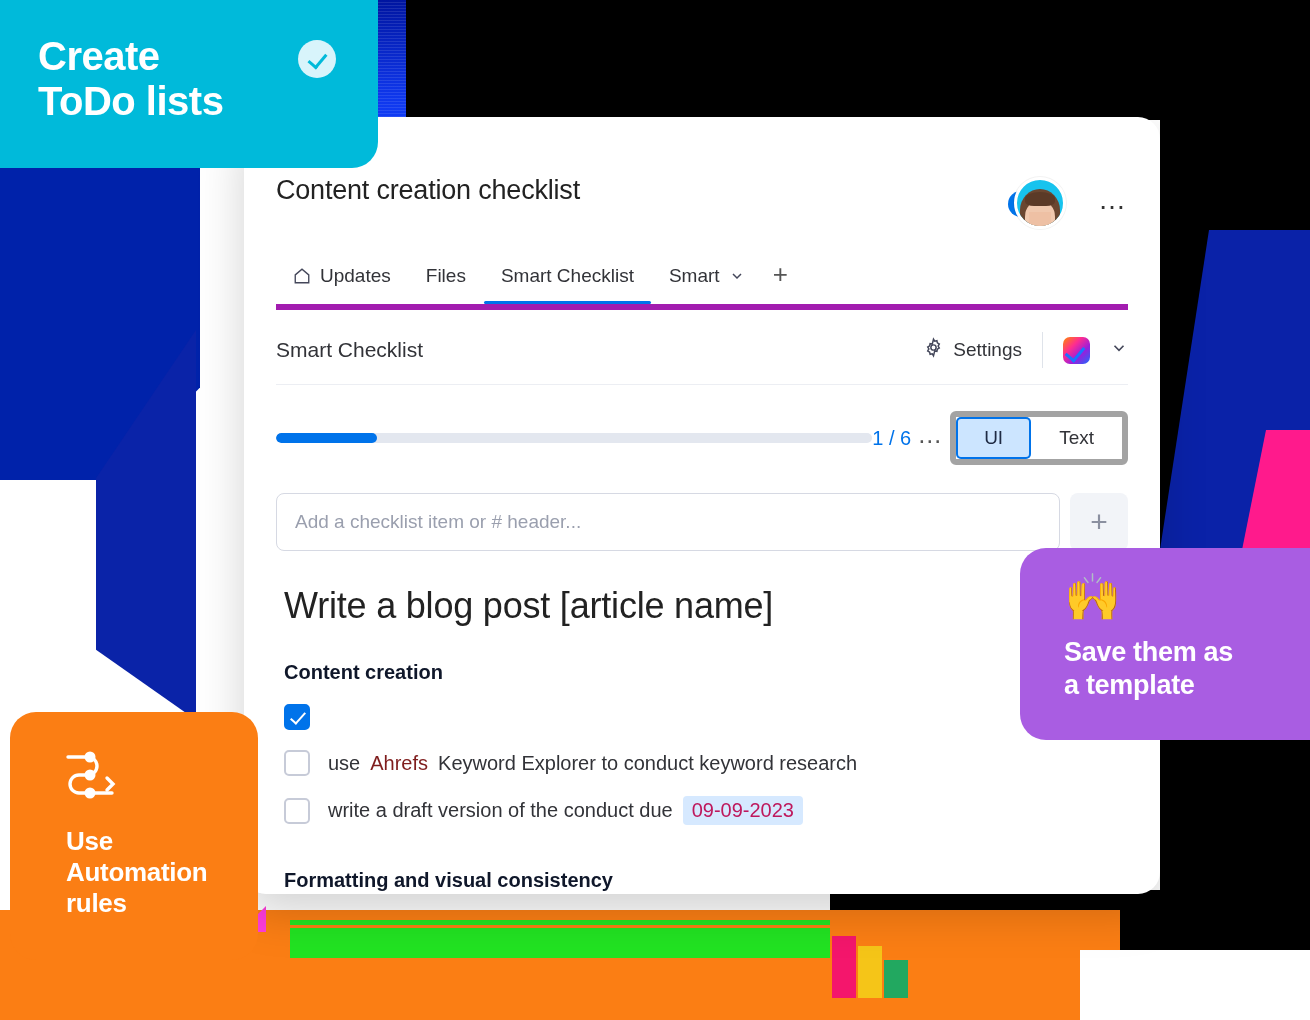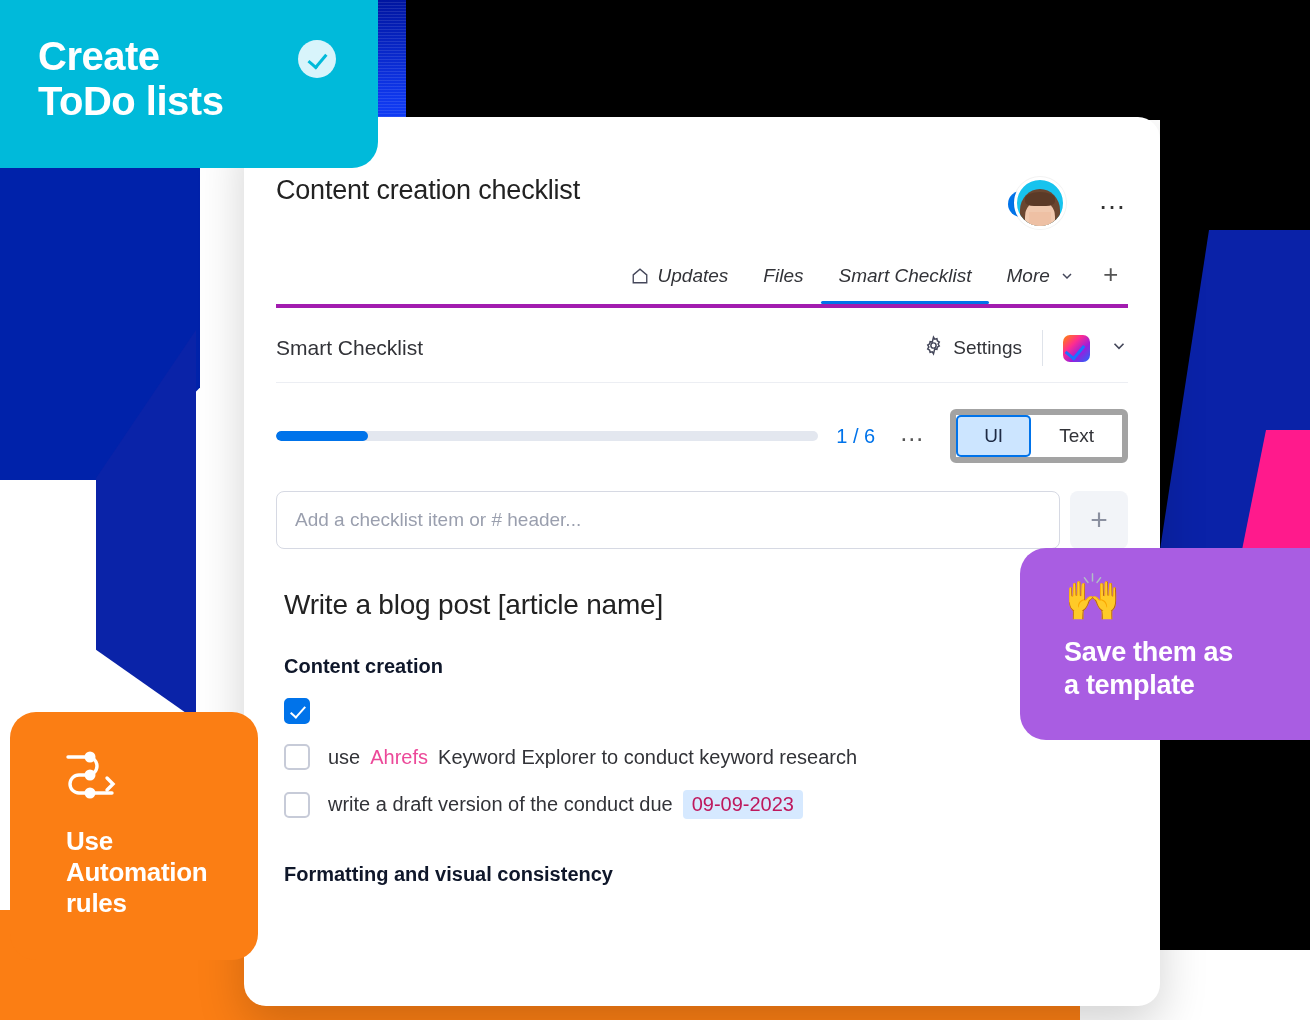--- a/index.html
+++ b/index.html
@@ -117,21 +117,21 @@
     width: 210px; height: 120px;
     background:
       repeating-linear-gradient(0deg, rgba(255,255,255,.10) 0 1px, rgba(0,0,0,0) 1px 3px),
       linear-gradient(180deg, #0015a0 0%, #1340ff 100%);
   }
 
   
   .app-card {
     position: absolute;
     left: 244px; top: 117px;
-    width: 916px; height: 889px;
+    width: 916px; height: 777px;
     background: #ffffff;
     border-radius: 22px;
     box-shadow: 0 18px 48px rgba(0,0,0,.18);
     overflow: hidden;
   }
 
   .card-header {
     padding: 58px 32px 0 32px;
     display: flex;
     align-items: flex-start;
@@ -204,23 +204,22 @@
     line-height: 10px;
     cursor: pointer;
     padding-bottom: 10px;
   }
 
   
   .tabs-row {
     margin: 22px 32px 0 32px;
     display: flex;
     align-items: stretch;
-    justify-content: flex-end;
-    border-bottom: 4px solid #a21caf;
-    font-style: italic;
+    justify-content: flex-start;
+    border-bottom: 6px solid #a21caf;
   }
   .tabs { display: flex; align-items: center; }
   .tab {
     display: flex; align-items: center; gap: 9px;
     padding: 8px 17px 16px 17px;
     font-size: 19px;
     color: #323338;
     cursor: pointer;
     position: relative;
   }
@@ -275,21 +274,20 @@
     transform: rotate(40deg);
   }
   .icon-chev { cursor: pointer; }
 
   
   .progress-row {
     margin: 0 32px;
     padding: 26px 0 14px 0;
     display: flex;
     align-items: center;
-    gap: 18px;
   }
   .progress-track {
     flex: 1;
     height: 10px;
     border-radius: 6px;
     background: #e3e7ef;
     overflow: hidden;
   }
   .progress-fill {
     height: 100%;
@@ -349,24 +347,23 @@
     color: #8b90a0;
     font-size: 30px;
     font-weight: 300;
     cursor: pointer;
     line-height: 1;
   }
 
   
   .list-body { padding: 34px 32px 0 40px; }
   .list-title {
-    font-size: 28px;
+    font-size: 36px;
     color: #222;
     letter-spacing: -.2px;
-    margin-top: 6px;
   }
   .group-title {
     font-size: 20px;
     font-weight: bold;
     color: #0f172a;
     margin: 34px 0 10px 0;
   }
   .item {
     display: flex;
     align-items: center;
@@ -435,21 +432,21 @@
     background: #e7c3a7;
   }
   .mention-ava::after {
     content: "";
     position: absolute; left: 50%; top: 8%;
     transform: translateX(-50%);
     width: 22px; height: 11px;
     border-radius: 50% 50% 20% 20%;
     background: #4a3526;
   }
-  .link { color: #ec4899; }
+  .link { color: #7f1d1d; }
   .date-chip {
     background: #d6e9ff;
     color: #be185d;
     border-radius: 4px;
     padding: 3px 9px;
     font-size: 20px;
   }
 
   
   .promo {
@@ -576,21 +573,21 @@
       <div class="tab-sep"></div>
       <div class="tab">
         <span>Files</span>
       </div>
       <div class="tab-sep"></div>
       <div class="tab active">
         <span>Smart Checklist</span>
       </div>
       <div class="tab-sep"></div>
       <div class="tab">
-        <span>More</span>
+        <span>Smart</span>
         <span class="chev">
           <svg width="16" height="16" viewBox="0 0 24 24" fill="none" stroke="#44475a" stroke-width="2.2">
             <path d="M6 9l6 6 6-6"></path>
           </svg>
         </span>
       </div>
       <div class="tab-sep"></div>
     </div>
     <div class="tab-plus">+</div>
   </div>

